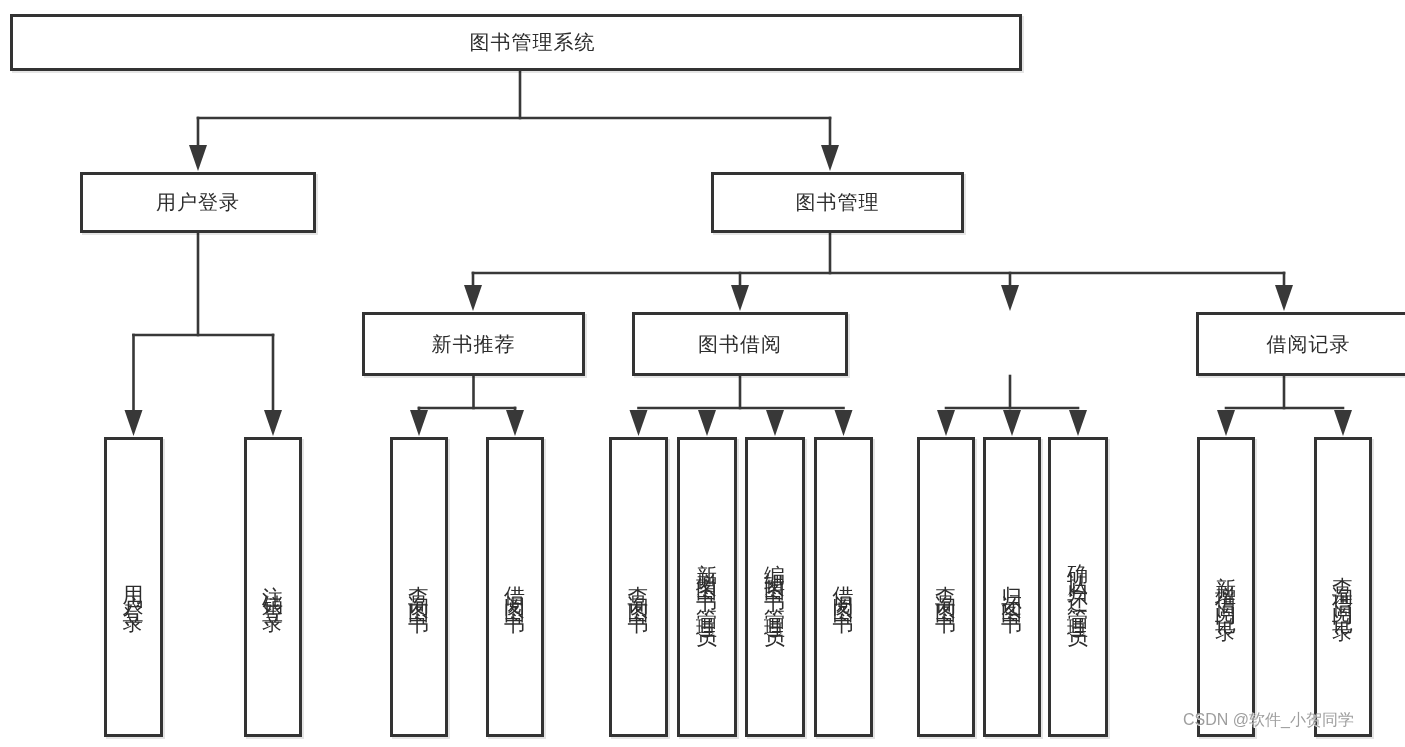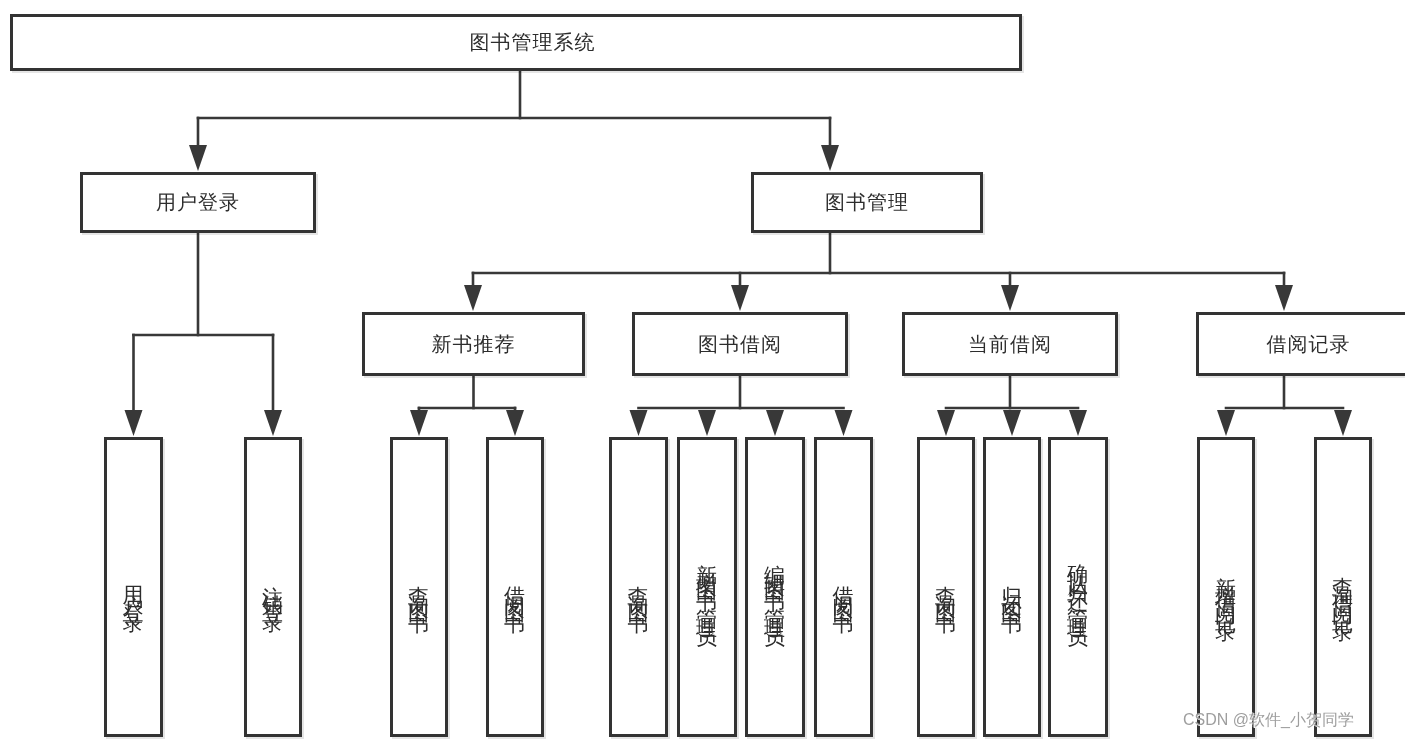--- a/index.html
+++ b/index.html
@@ -115,32 +115,29 @@
     </g>
   </svg>
 
   <div class="node hbox" style="left:10px;top:14px;width:1012px;height:57px;padding-left:33px;">
     <span>图书管理系统</span>
   </div>
 
   <div class="node hbox" style="left:80px;top:172px;width:236px;height:61px;">
     <span>用户登录</span>
   </div>
-  <div class="node hbox" style="left:711px;top:172px;width:232px;height:61px;margin-left:40px;">
+  <div class="node hbox" style="left:711px;top:172px;width:253px;height:61px;">
     <span>图书管理</span>
   </div>
 
   <div class="node hbox" style="left:362px;top:312px;width:223px;height:64px;">
     <span>新书推荐</span>
   </div>
   <div class="node hbox" style="left:632px;top:312px;width:216px;height:64px;justify-content:center;">
     <span>图书借阅</span>
-  </div>
-  <div class="node hbox" style="left:902px;top:312px;width:216px;height:64px;">
-    <span>当前借阅</span>
   </div>
   <div class="node hbox" style="left:1172px;top:312px;width:225px;height:64px;margin-left:24px;">
     <span>借阅记录</span>
   </div>
 
   <div class="node vbox" style="left:104px;top:437px;width:59px;height:300px;">
     <span class="vtext">用户登录</span>
   </div>
   <div class="node vbox" style="left:244px;top:437px;width:58px;height:300px;">
     <span class="vtext">注销登录</span>

